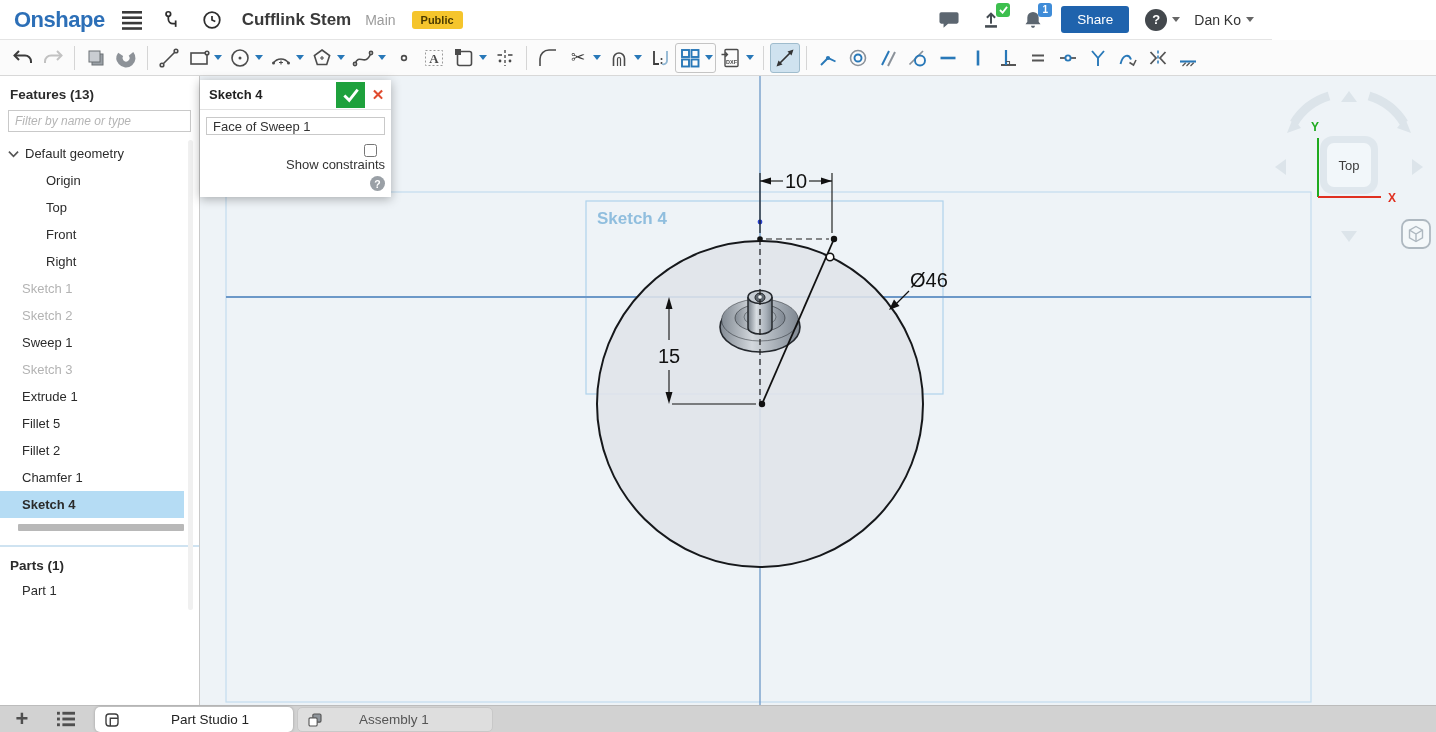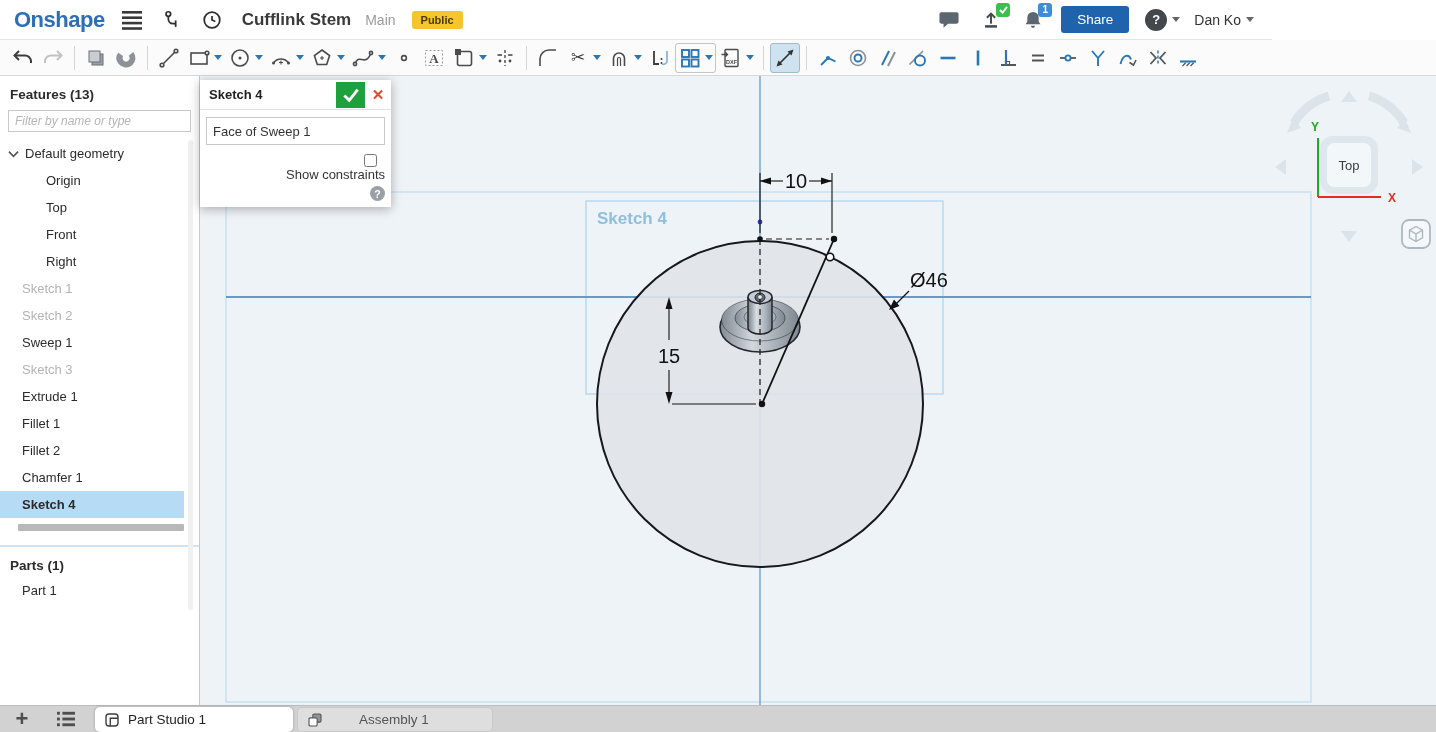--- a/index.html
+++ b/index.html
@@ -49,31 +49,31 @@
 
   
   #canvas { position:absolute; left:200px; top:76px; width:1236px; height:629px; background:#eef3f7; overflow:hidden; }
 
   
   #dialog { position:absolute; left:200px; top:80px; width:191px; background:#fff; box-shadow:0 2px 10px rgba(0,0,0,.3); z-index:20; }
   #dialog .dlg-head { height:30px; display:flex; align-items:center; border-bottom:1px solid #e2e2e2; }
   #dialog .dlg-title { font-size:13px; font-weight:bold; color:#222; margin-left:9px; flex:1; }
   .dlg-ok { width:29px; height:26px; background:#1ea13c; border:none; display:flex; align-items:center; justify-content:center; cursor:pointer; }
   .dlg-x { width:26px; height:26px; background:transparent; border:none; color:#e04b2f; font-size:15px; font-weight:bold; cursor:pointer; }
-  .dlg-field { margin:7px 6px 0 6px; border:1px solid #c9c9c9; height:28px; font-size:13px; color:#333; display:flex; align-items:center; padding-left:6px; background:#fff; cursor:text; }
+  .dlg-field { margin:7px 6px 0 6px; border:1px solid #c9c9c9; height:18px; font-size:13px; color:#333; display:flex; align-items:center; padding-left:6px; background:#fff; cursor:text; }
   .dlg-row { display:flex; align-items:flex-end; margin:9px 6px 4px 8px; font-size:13px; color:#333;flex-direction:column; }
   .dlg-row input { width:13px; height:13px; margin-right:8px; }
   .dlg-foot { display:flex; justify-content:flex-end; padding:0 6px 6px 0; }
   .help-q { width:15px; height:15px; border-radius:50%; background:#9aa0a6; color:#fff; font-size:10.5px; font-weight:bold; display:flex; align-items:center; justify-content:center; cursor:pointer; }
 
   
   #bottombar { position:absolute; left:0; top:705px; width:1436px; height:27px; background:#d2d2d2; border-top:1px solid #bcbcbc; }
   .bbtn { position:absolute; top:0; height:26px; display:flex; align-items:center; justify-content:center; cursor:pointer; color:#4f4f4f; }
   .tab { position:absolute; top:1px; height:25px; border-radius:5px; display:flex; align-items:center; font-size:13.5px; padding-left:8px; cursor:pointer; }
-  .tab.active { background:#fff; color:#222; box-shadow:0 0 3px rgba(0,0,0,.25); }
+  .tab.active { background:#fff; color:#222; box-shadow:0 0 3px rgba(0,0,0,.25);gap:43px; }
   .tab.inactive { background:#dedede; color:#555; border:1px solid #c8c8c8; }
   .tab .ticon { margin-right:7px; display:flex; }
 </style>
 </head>
 <body>
 
 <div id="header">
   <span class="logo">Onshape</span>
   <span class="hicon">
     <svg width="22" height="20" viewBox="0 0 22 20">
@@ -469,21 +469,21 @@
       <div class="frow ind1">
         <span class="lbl">Sweep 1</span>
       </div>
       <div class="frow ind1 suppressed">
         <span class="lbl">Sketch 3</span>
       </div>
       <div class="frow ind1">
         <span class="lbl">Extrude 1</span>
       </div>
       <div class="frow ind1">
-        <span class="lbl">Fillet 1</span>
+        <span class="lbl">Fillet 5</span>
       </div>
       <div class="frow ind1">
         <span class="lbl">Fillet 2</span>
       </div>
       <div class="frow ind1">
         <span class="lbl">Chamfer 1</span>
       </div>
       <div class="frow ind1 selected">
         <span class="lbl">Sketch 4</span>
       </div>

